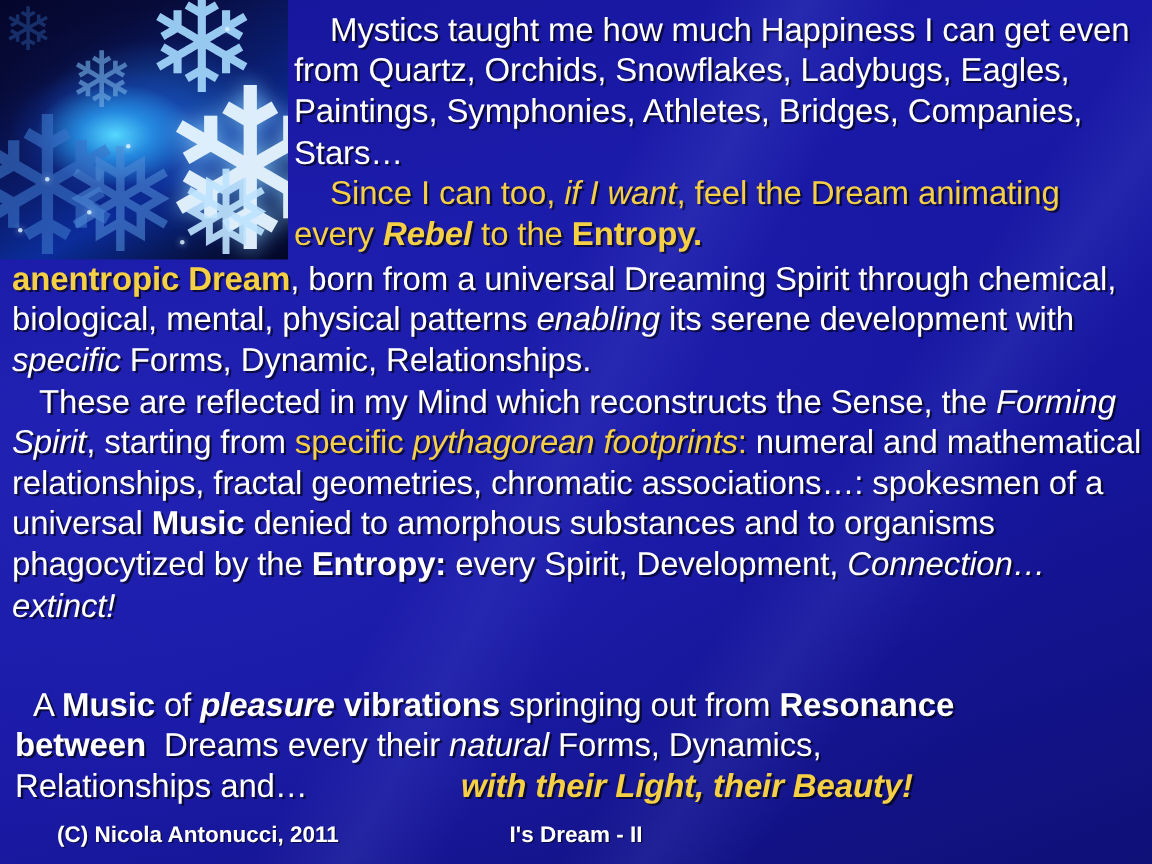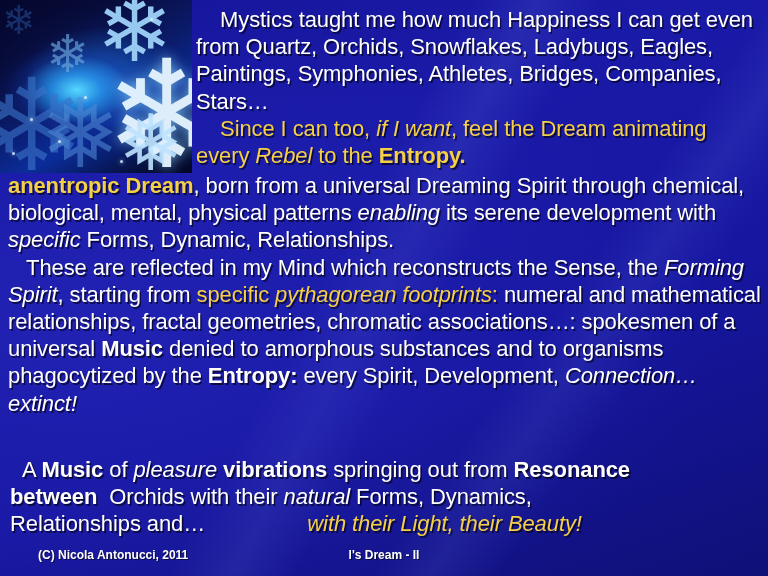--- a/index.html
+++ b/index.html
@@ -71,33 +71,33 @@
     color: #ffffff;
     font-size: 22px;
     line-height: 27.2px;
     letter-spacing: -0.1px;
     text-shadow: 1.6px 1.6px 0 rgba(0,0,0,0.62);
     white-space: pre-wrap;
   }
   .y  { color: #f5cf44; }
   .b  { font-weight: bold; }
   .i  { font-style: italic; }
-  .bi { font-weight: normal; font-style: italic; }
+  .bi { font-weight: bold; font-style: italic; }
 
   #tb-top    { left: 196px; top: 6px;   width: 566px; }
   #tb-mid    { left: 8px;   top: 172px; width: 756px; }
   #tb-bottom { left: 10px;  top: 456px; width: 752px; }
 
   
   #footer {
     position: absolute;
     left: 0; right: 0;
     top: 546px;
     height: 20px;
-    font-size: 12px;
+    font-size: 15px;
     font-weight: bold;
     color: #ffffff;
     text-shadow: 1px 1px 0 rgba(0,0,0,0.55);
   }
   #footer-copyright { position: absolute; left: 38px;  top: 2px; }
   #footer-title     { position: absolute; left: 0; right: 0; top: 2px; text-align: center; }
   #footer-page      { position: absolute; right: 36px; top: 2px; margin-top: 26px; }
 </style>
 </head>
 <body>
@@ -118,21 +118,21 @@
     <span class="sparkle" style="left:84px;  top:96px;"></span>
     <span class="sparkle" style="left:150px; top:18px;"></span>
     <span class="sparkle" style="left:120px; top:160px;"></span>
   </div>
 
   <div class="tb" id="tb-top"><span>    Mystics taught me how much Happiness I can get even from Quartz, Orchids, Snowflakes, Ladybugs, Eagles, Paintings, Symphonies, Athletes, Bridges, Companies, Stars…
 </span><span class="y">    Since I can too, </span><span class="y i">if I want</span><span class="y">, feel the Dream animating every </span><span class="y bi">Rebel</span><span class="y"> to the </span><span class="y b">Entropy.</span></div>
   <div class="tb" id="tb-mid"><span class="y b">anentropic Dream</span><span>, born from a universal Dreaming Spirit through chemical, biological, mental, physical patterns </span><span class="i">enabling</span><span> its serene development with </span><span class="i">specific</span><span> Forms, Dynamic, Relationships.
 </span><span>   These are reflected in my Mind which reconstructs the Sense, the </span><span class="i">Forming Spirit</span><span>, starting from </span><span class="y">specific </span><span class="y i">pythagorean footprints</span><span class="y">: </span><span>numeral and mathematical relationships, fractal geometries, chromatic associations…: spokesmen of a universal </span><span class="b">Music</span><span> denied to amorphous substances and to organisms phagocytized by the </span><span class="b">Entropy:</span><span> every Spirit, Development, </span><span class="i">Connection…</span><span>  </span><span class="i">extinct!</span></div>
   <div class="tb" id="tb-bottom"><span>  A </span><span class="b">Music</span><span> of </span><span class="bi">pleasure</span><span class="b"> vibrations</span><span> springing out from </span><span class="b">Resonance</span><span>
-</span><span class="b">between</span><span>  Orchids with their </span><span class="i">natural</span><span> Forms, Dynamics,
+</span><span class="b">between</span><span>  Dreams every their </span><span class="i">natural</span><span> Forms, Dynamics,
 </span><span>Relationships and…                 </span><span class="y bi">with their Light, their Beauty!</span></div>
 
   <div id="footer">
     <span id="footer-copyright">(C) Nicola Antonucci, 2011</span>
     <span id="footer-title">I's Dream - II</span>
     <span id="footer-page">19</span>
   </div>
 
 </div>
 

